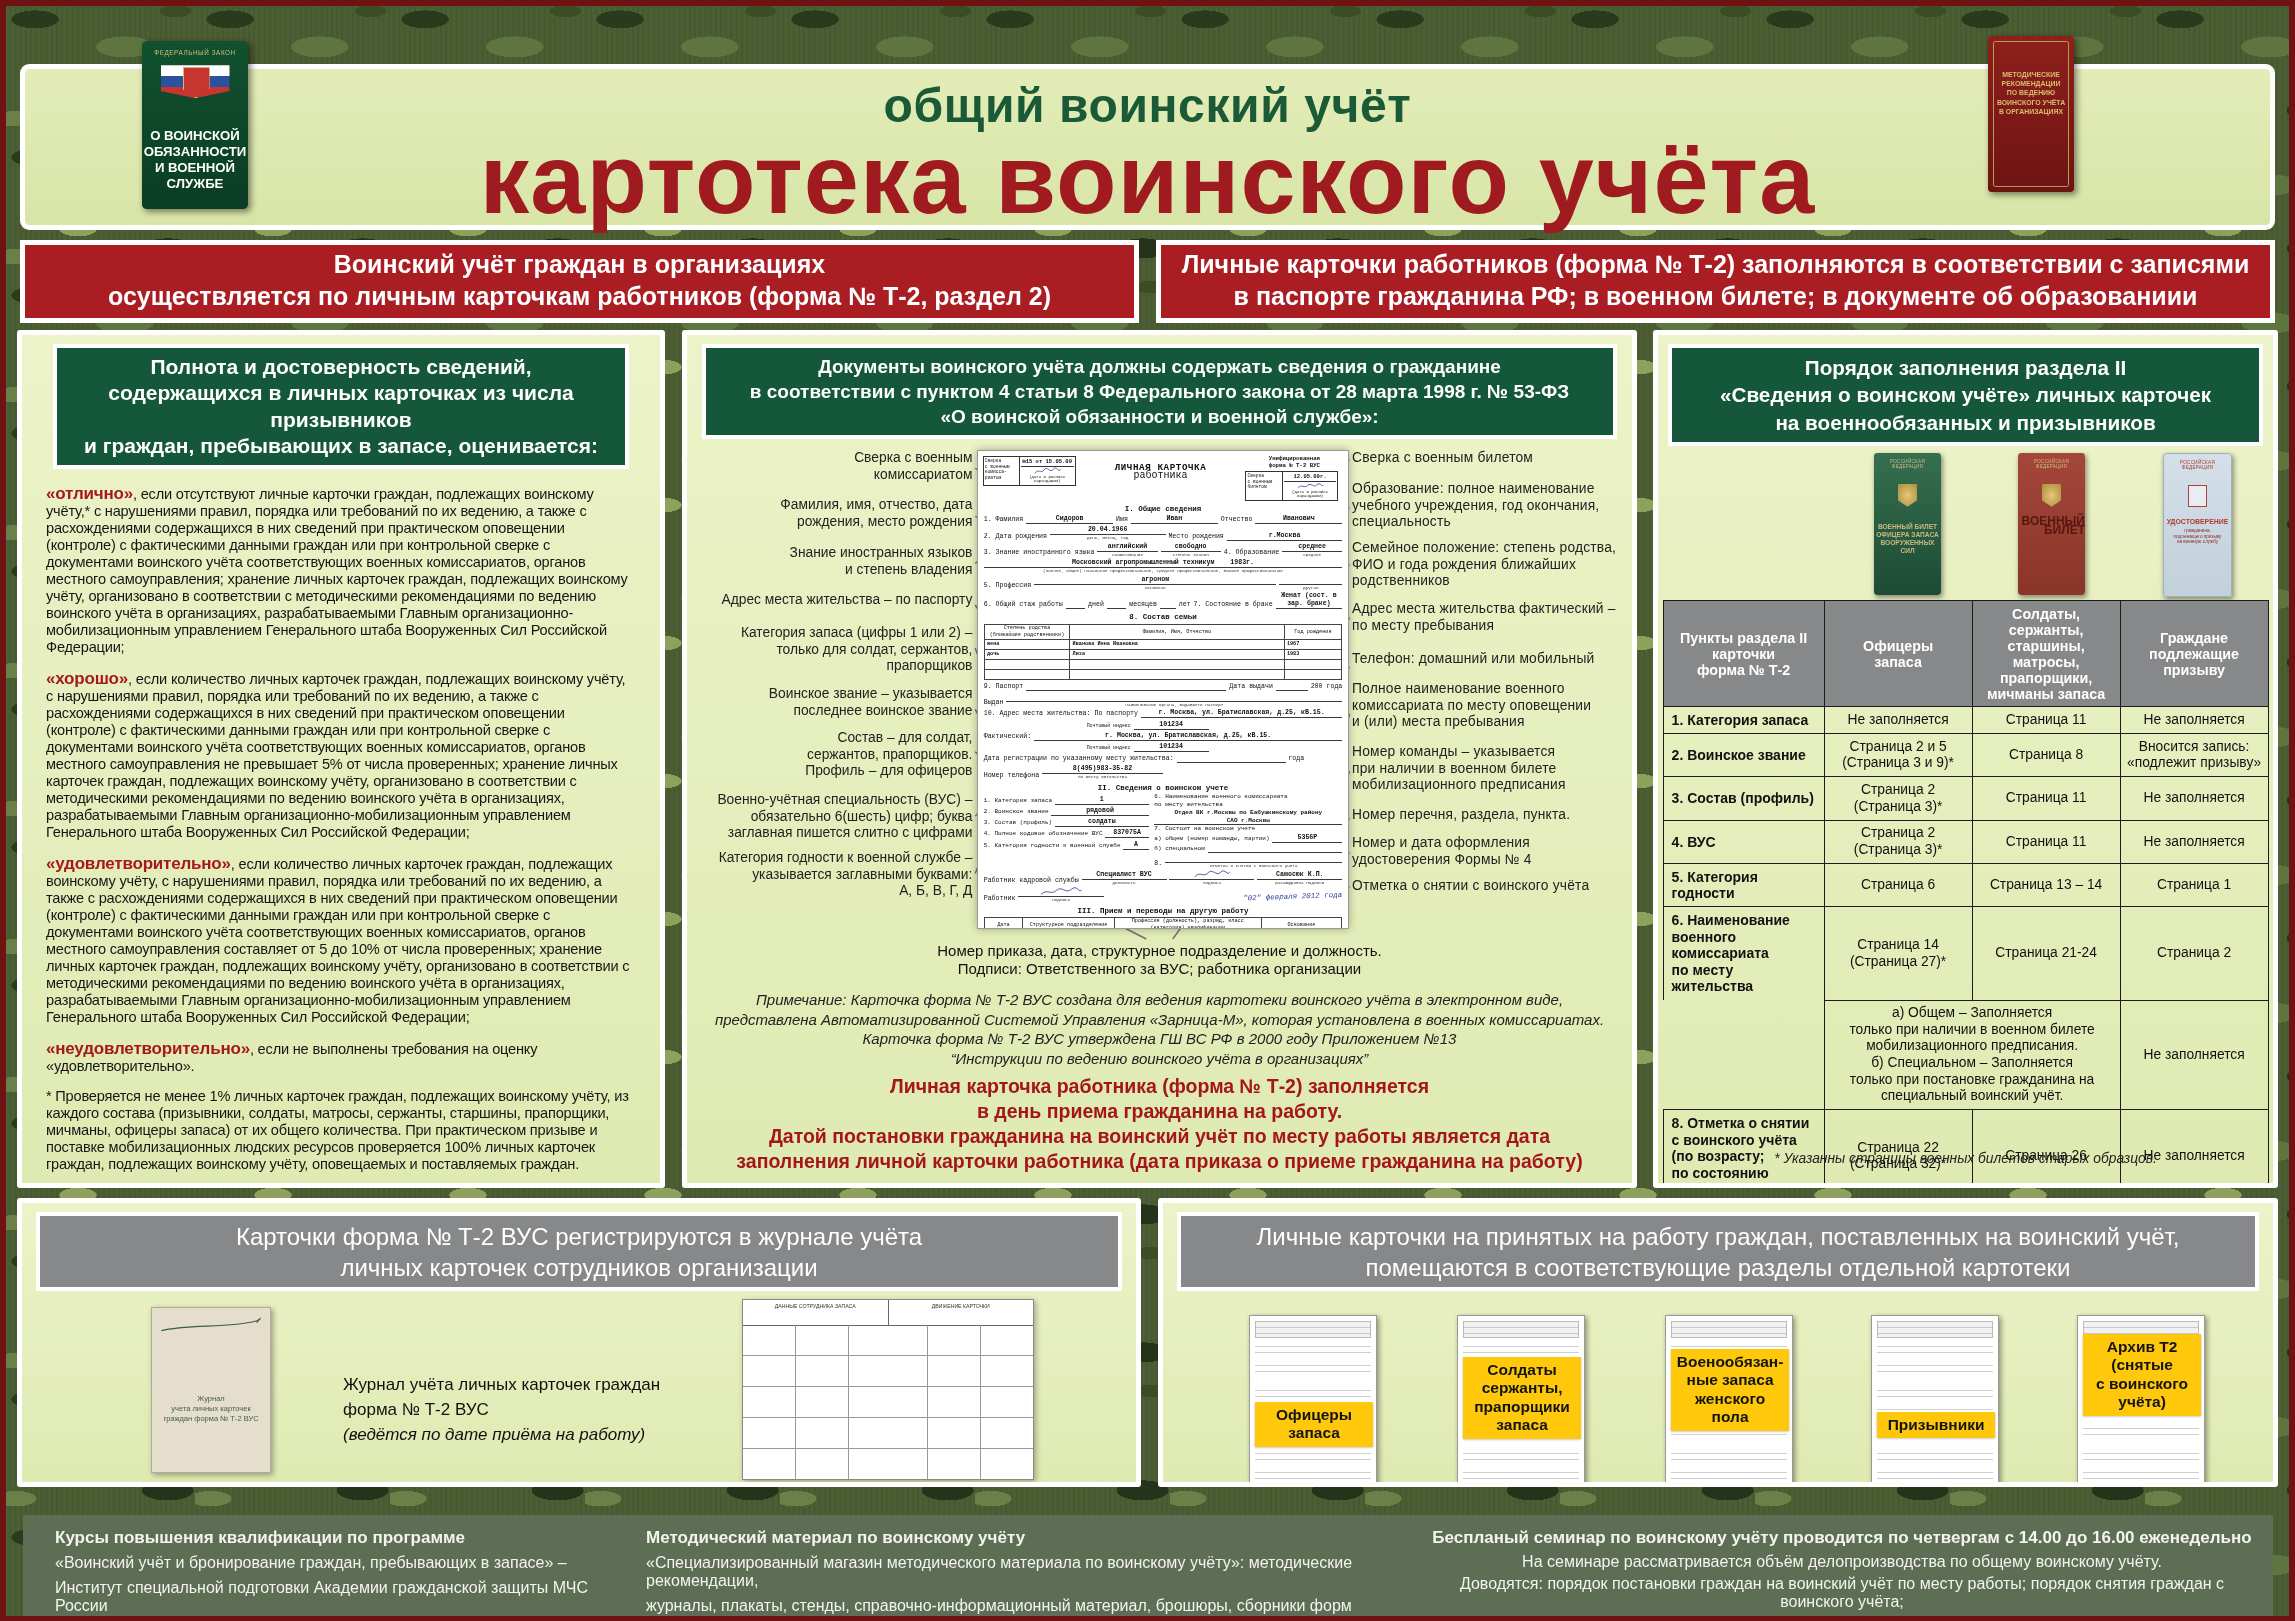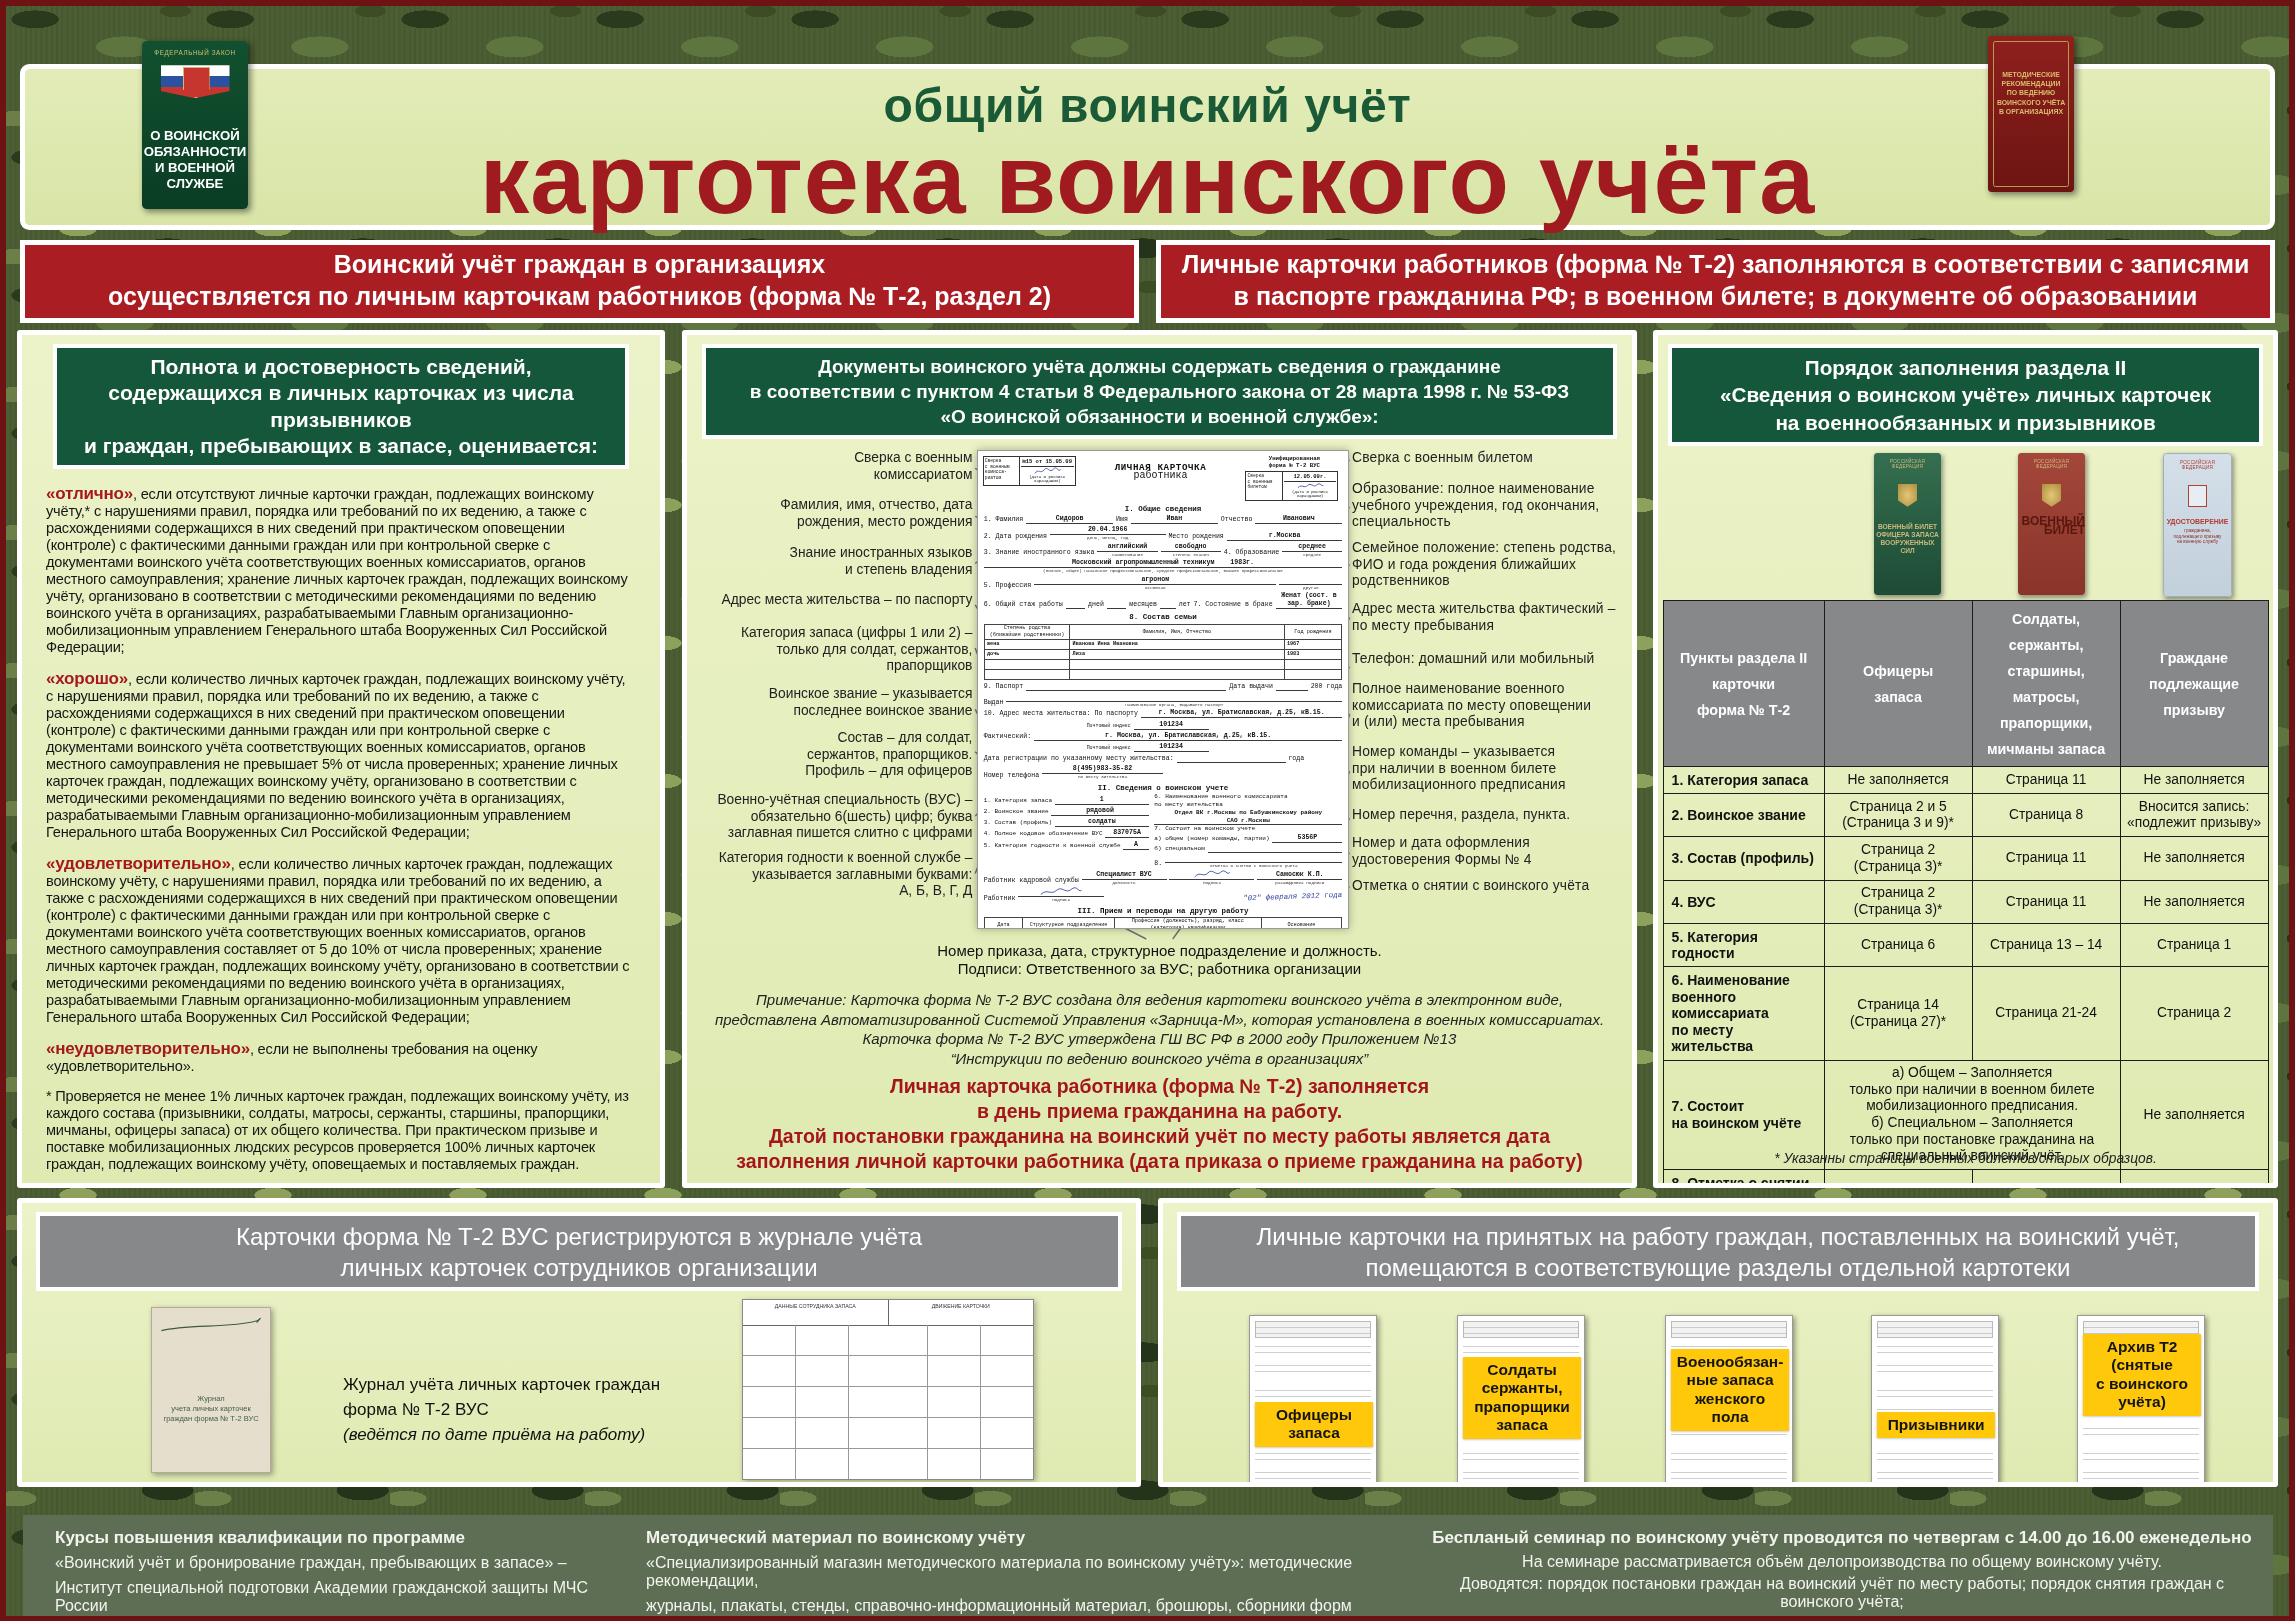--- a/index.html
+++ b/index.html
@@ -110,21 +110,21 @@
   .bk-emb{width:19.5px;height:23px;margin:15px auto 0;background:radial-gradient(#e4c877,#a98b3c);clip-path:polygon(0 0,100% 0,100% 72%,50% 100%,0 72%);}
   .bk-b .bk-emb{background:#e7edf2;border:0.6px solid #b04038;clip-path:none;width:17px;height:20.7px;}
   .bk-lbl{margin-top:16px;font-size:6.6px;line-height:8px;font-weight:bold;color:#c9b97c;}
   .bk-r .bk-lbl{color:#58180f;font-size:12px;line-height:9.8px;margin-top:10px;text-align:right;}
   .bk-b .bk-lbl{color:#b03a30;font-size:6.9px;margin-top:10.3px;}
   .bk-sub{font-size:4.6px;line-height:5.7px;color:#8c2f28;margin-top:2.3px;}
   .rtable{position:absolute;left:4.6px;top:265px;width:605px;display:grid;grid-template-columns:161px 148px 148px 148px;
     border-right:1.1px solid #1c1c1c;border-bottom:1.1px solid #1c1c1c;}
   .tc{border-left:1.1px solid #1c1c1c;border-top:1.1px solid #1c1c1c;display:flex;align-items:center;justify-content:center;
     text-align:center;padding:4.6px 5.2px;font-size:13.8px;line-height:16.6px;white-space:pre-line;color:#111;}
-  .tc.hd{background:#87888a;color:#fff;font-weight:bold;font-size:14.3px;line-height:26px;min-height:86px;}
+  .tc.hd{background:#87888a;color:#fff;font-weight:bold;font-size:14.3px;line-height:16px;min-height:86px;}
   .tc.lbl{justify-content:flex-start;text-align:left;font-weight:bold;font-size:14px;padding-left:8px;}
   .tc.m23{grid-column:2/4;}
   .tfoot{position:absolute;left:0;top:816px;width:100%;text-align:center;font-size:13.8px;font-style:italic;color:#222;}
 
   
   .p-bl{left:17px;top:1198px;width:1114px;height:279px;}
   .p-br{left:1158px;top:1198px;width:1110px;height:279px;}
   .grayhead{background:#87888a;border:4px solid #fff;color:#fff;text-align:center;white-space:pre-line;margin:9.2px 13.8px 0;
     font-size:24px;line-height:31px;padding:4.6px 5.7px;}
   .journal{position:absolute;left:129px;top:104px;width:118px;height:164px;background:#e5decd;border:0.6px solid #b2ab99;
@@ -653,22 +653,20 @@
       <div class="tc">Страница 1</div>
 
       <div class="tc lbl">6. Наименование
 военного комиссариата
 по месту жительства</div>
       <div class="tc">Страница 14
 (Страница 27)*</div>
       <div class="tc">Страница 21-24</div>
       <div class="tc">Страница 2</div>
 
-      <div class="tc lbl">7. Состоит
-на воинском учёте</div>
       <div class="tc m23">а) Общем – Заполняется
 только при наличии в военном билете
 мобилизационного предписания.
 б) Специальном – Заполняется
 только при постановке гражданина на
 специальный воинский учёт.</div>
       <div class="tc">Не заполняется</div>
 
       <div class="tc lbl">8. Отметка о снятии
 с воинского учёта

